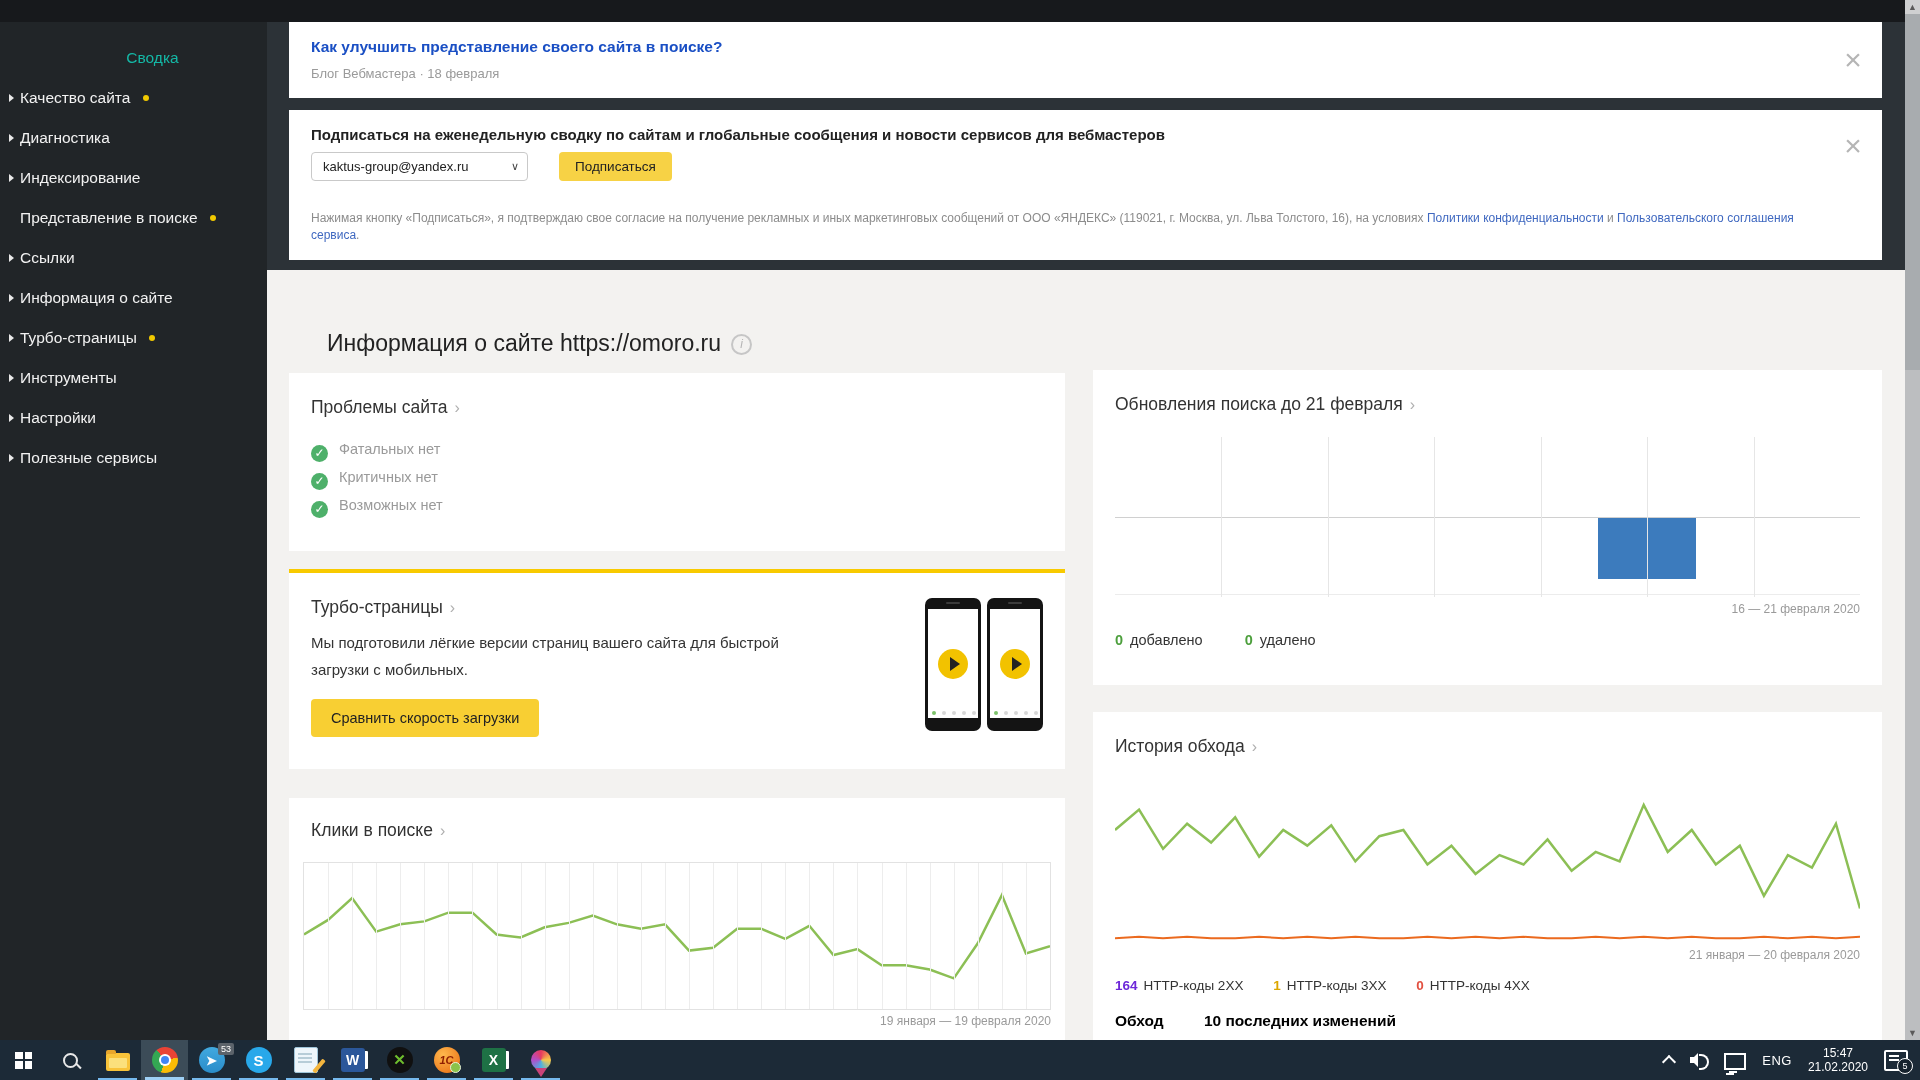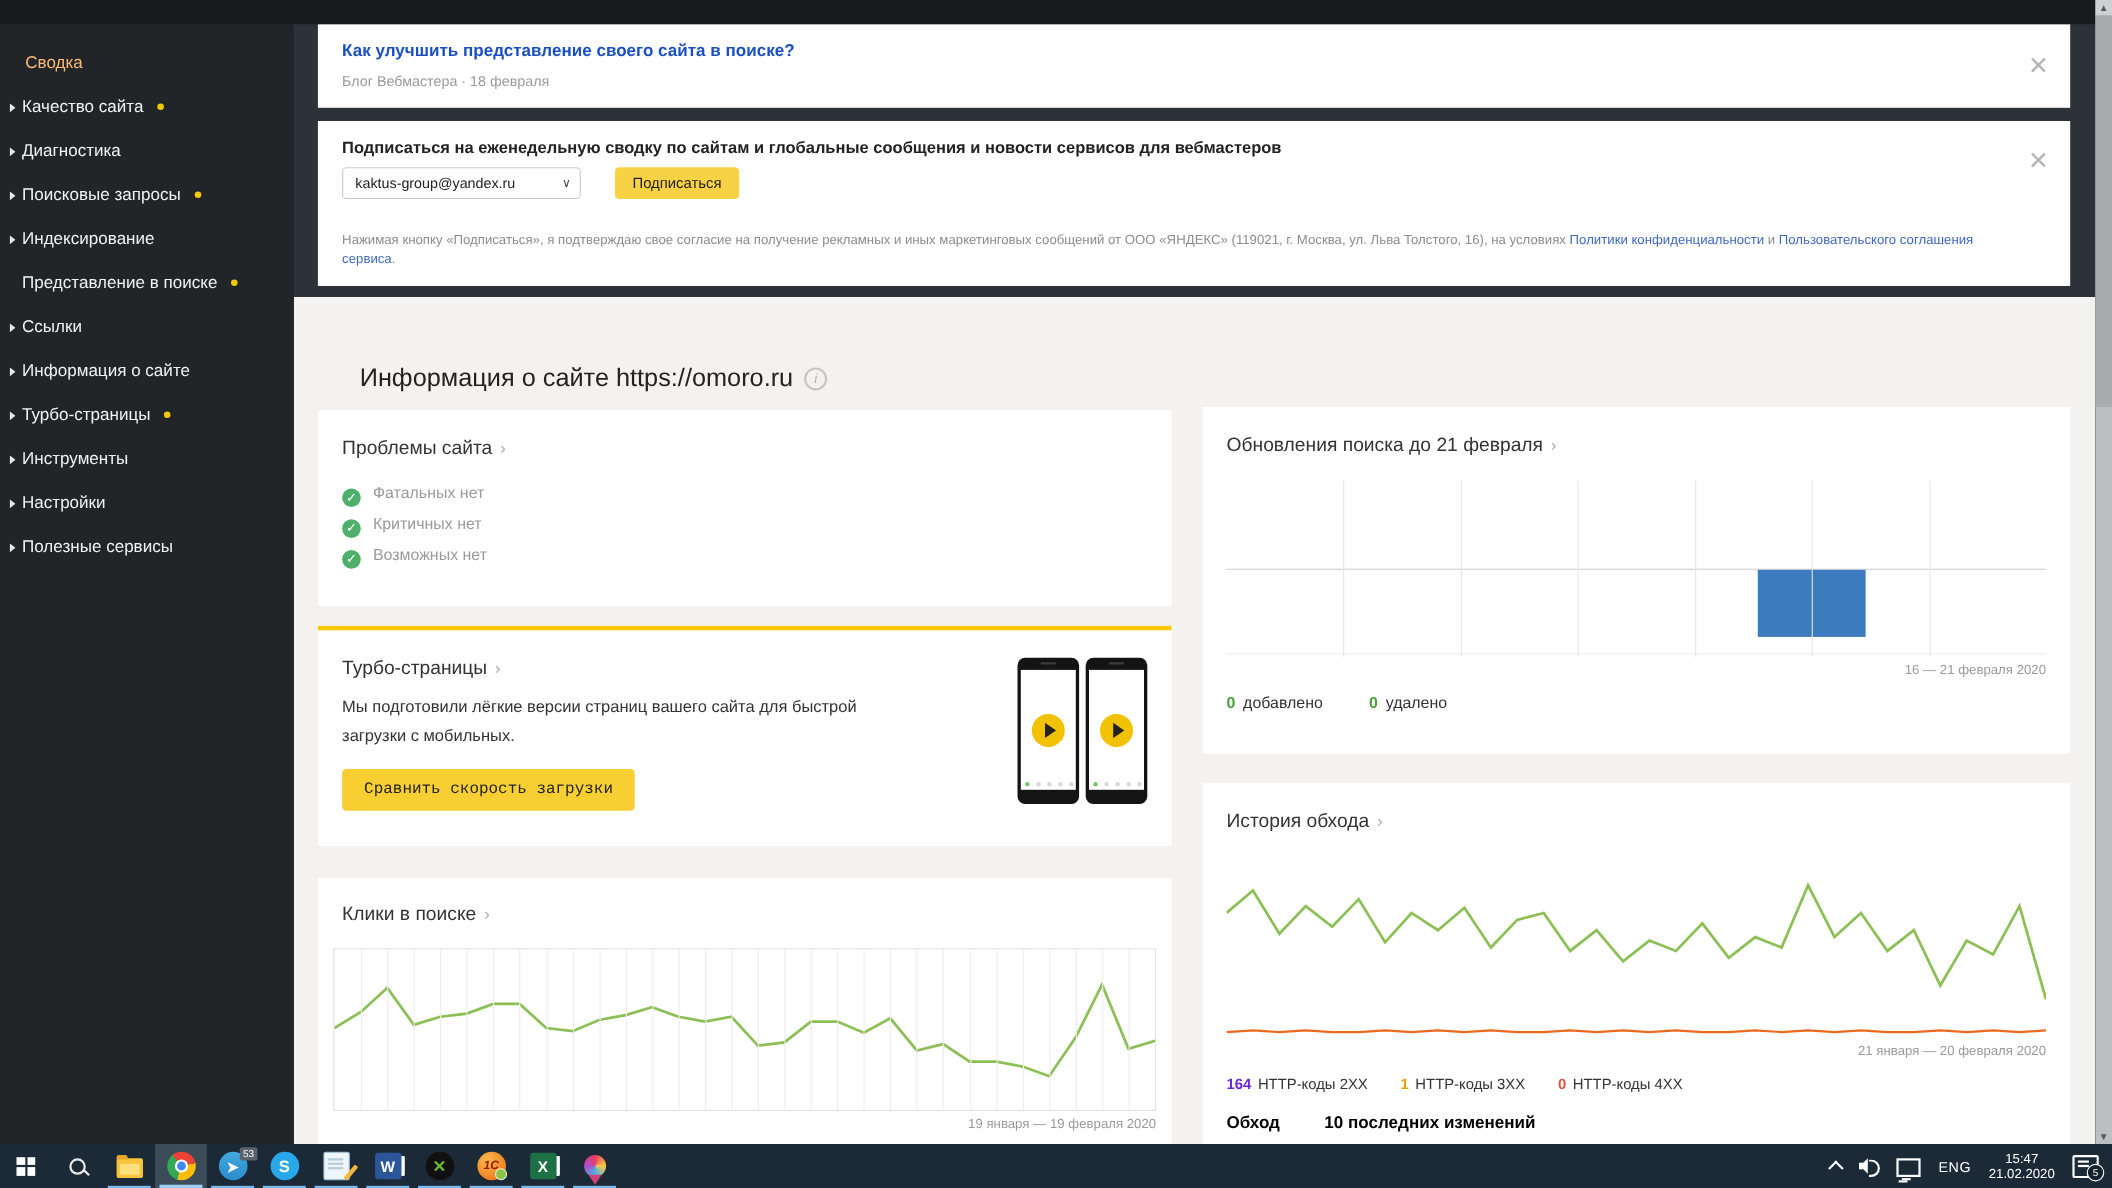--- a/index.html
+++ b/index.html
@@ -13,21 +13,21 @@
   .card{position:absolute;background:#fff;}
 
   
   .menu{position:absolute;top:38px;left:0;right:0;}
   .menu-item{position:relative;height:40px;line-height:40px;color:#f2f2f2;font-size:15.5px;
              padding-left:20px;cursor:pointer;white-space:nowrap;}
   .menu-item .arr{position:absolute;left:9px;top:50%;margin-top:-4px;width:0;height:0;
                   border-left:5px solid #e9e9e9;border-top:4px solid transparent;border-bottom:4px solid transparent;}
   .menu-item .dot{display:inline-block;width:6px;height:6px;border-radius:50%;background:#f0c900;
                   margin-left:8px;vertical-align:2px;}
-  .menu-item.active{color:#fdba74;padding-left:23px;}
+  .menu-item.active{color:#14b8a6;padding-left:38px;text-align:center;}
   .menu-item.child{}
 
   
   .blog-card{left:22px;top:22px;right:23px;height:76px;}
   .blog-title{position:absolute;left:22px;top:16px;font-size:15.5px;font-weight:bold;color:#1a4fc4;cursor:pointer;}
   .blog-meta{position:absolute;left:22px;top:44px;font-size:13px;color:#9a9a9a;}
   .close-x{position:absolute;right:14px;top:50%;transform:translateY(-50%);font-size:30px;font-weight:300;
            color:#b5b5b5;cursor:pointer;line-height:30px;width:30px;text-align:center;}
   .sub-card{left:22px;top:110px;right:23px;height:150px;}
   .sub-card .close-x{top:36px;}
@@ -53,21 +53,21 @@
   .problems-card .card-title{position:absolute;left:22px;top:24px;}
   .problem-list{position:absolute;left:22px;top:62px;}
   .problem-item{height:28px;line-height:28px;font-size:14.5px;color:#9a9a9a;}
   .check{display:inline-block;width:17px;height:17px;border-radius:50%;background:#4eb06a;color:#fff;
          font-size:12px;line-height:17px;text-align:center;margin-right:11px;vertical-align:-3px;}
 
   .turbo-card{left:22px;top:299px;width:776px;height:196px;border-top:4px solid #f8ca00;}
   .turbo-card .card-title{position:absolute;left:22px;top:24px;}
   .turbo-text{position:absolute;left:22px;top:56px;width:505px;font-size:15px;line-height:27px;color:#333;}
   .turbo-btn{position:absolute;left:22px;top:126px;height:38px;padding:0 20px;background:#f8cf33;border:none;
-             border-radius:4px;font-size:14.5px;color:#222;cursor:pointer;font-family:Liberation Mono, monospace;}
+             border-radius:4px;font-size:14.5px;color:#222;cursor:pointer;font-family:Liberation Sans, sans-serif;}
   .phones{position:absolute;right:22px;top:25px;display:flex;gap:6px;}
   .phone{width:56px;height:133px;background:#141414;border-radius:7px;position:relative;}
   .phone .screen{position:absolute;left:3px;right:3px;top:11px;bottom:13px;background:#fff;}
   .phone .cam{position:absolute;top:4px;left:50%;transform:translateX(-50%);width:14px;height:2px;background:#3c3c3c;border-radius:1px;}
   .phone .play{position:absolute;top:50%;left:50%;transform:translate(-50%,-50%);width:30px;height:30px;border-radius:50%;background:#f2c200;}
   .phone .play::after{content:'';position:absolute;left:12px;top:8px;border-left:10px solid #222;
                       border-top:7px solid transparent;border-bottom:7px solid transparent;}
   .phone .toolbar{position:absolute;left:4px;bottom:3px;width:4px;height:4px;border-radius:50%;background:#7cc26a;
                   box-shadow:10px 0 0 #d8d8d8,20px 0 0 #d8d8d8,30px 0 0 #d8d8d8,40px 0 0 #d8d8d8;}
 
@@ -173,25 +173,20 @@
       <span>Сводка</span>
     </div>
     <div class="menu-item">
       <span class="arr"></span>
       <span>Качество сайта</span>
       <span class="dot"></span>
     </div>
     <div class="menu-item">
       <span class="arr"></span>
       <span>Диагностика</span>
-    </div>
-    <div class="menu-item">
-      <span class="arr"></span>
-      <span>Поисковые запросы</span>
-      <span class="dot"></span>
     </div>
     <div class="menu-item">
       <span class="arr"></span>
       <span>Индексирование</span>
     </div>
     <div class="menu-item child">
       <span>Представление в поиске</span>
       <span class="dot"></span>
     </div>
     <div class="menu-item">

